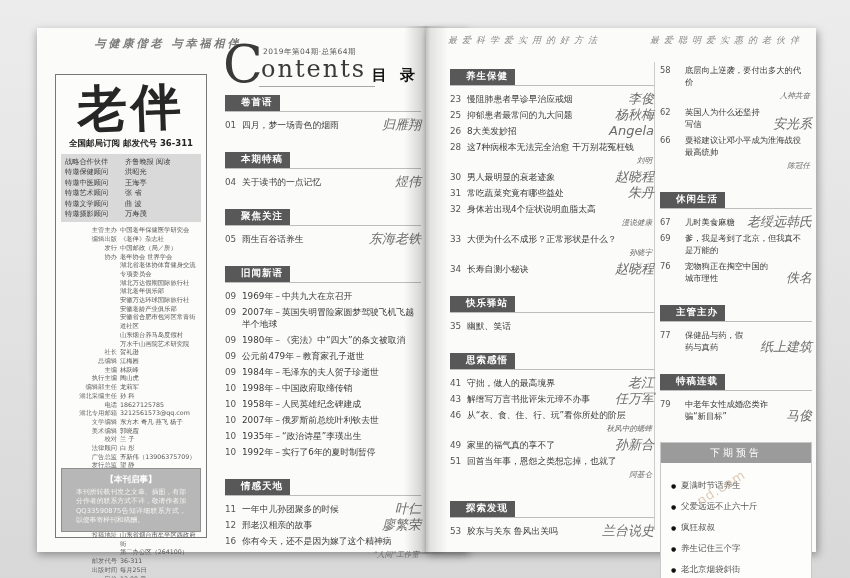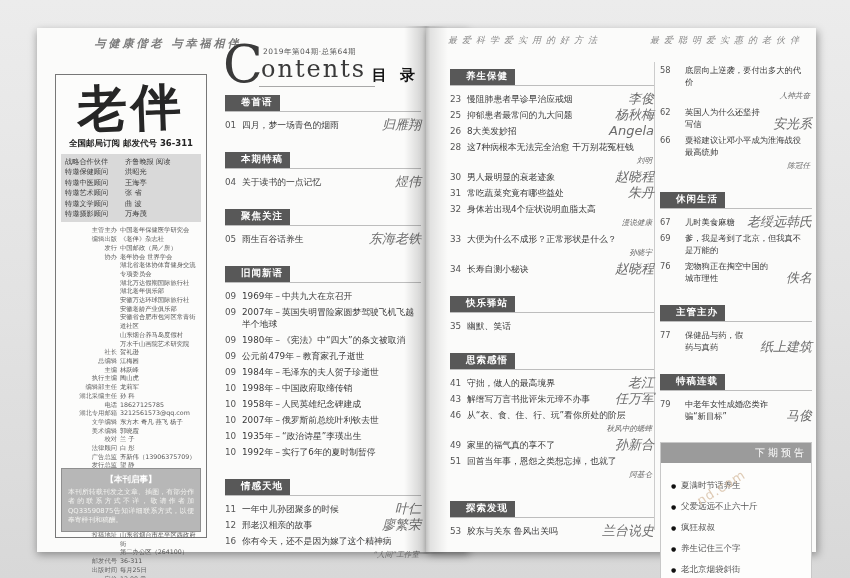--- a/index.html
+++ b/index.html
@@ -23,21 +23,21 @@
   .subscribe{font-size:8.5px;font-weight:bold;text-align:center;color:#222;margin:1px 0 4px;}
   .advisors{background:#d9d9d9;padding:3px 4px;font-size:7.2px;line-height:10.4px;color:#3c3c3c;}
   .adv-row{display:flex;}
   .adv-label{width:60px;flex:none;}
   .adv-value{flex:1;}
   .masthead{margin-top:4px;font-size:6.3px;line-height:8.7px;color:#555;}
   .mh-row{display:flex;}
   .mh-label{width:56px;flex:none;text-align:right;padding-right:3px;color:#666;}
   .mh-value{flex:1;}
   .notice{position:absolute;left:5px;right:5px;bottom:5px;background:#b7b7b7;border:1px solid #8f8f8f;
-    padding:5px 6px;color:#f3f3f0;}
+    padding:5px 14px;color:#f3f3f0;}
   .notice-title{text-align:center;font-size:8.5px;font-weight:bold;color:#fff;margin-bottom:2px;}
   .notice-body{font-size:6.8px;line-height:9.6px;text-align:justify;}
   
   .hdr{position:absolute;left:186px;top:14px;width:198px;height:50px;}
   .hdr-c{position:absolute;left:0;top:-4px;font-size:52px;line-height:52px;font-family:"DejaVu Serif",serif;color:#3a3a3a;}
   .hdr-issue{position:absolute;left:40px;top:5px;font-size:7.5px;color:#555;letter-spacing:.5px;}
   .hdr-ont{position:absolute;left:38px;top:14px;font-size:24px;line-height:26px;font-family:"DejaVu Serif",serif;
     letter-spacing:2px;color:#3a3a3a;}
   .hdr-line{position:absolute;left:36px;right:46px;top:44px;border-bottom:1px solid #a8a8a8;}
   .hdr-cn{position:absolute;right:2px;top:24px;font-size:15px;font-weight:bold;letter-spacing:4px;color:#141414;}
@@ -56,21 +56,21 @@
   .no{width:17px;flex:none;color:#555;}
   .ttl{flex:1;padding-right:3px;}
   .au{flex:none;color:#6b6b6b;font-size:13px;font-style:italic;align-self:flex-end;white-space:nowrap;}
   .author-line{text-align:right;font-size:7.6px;font-style:italic;color:#6b6b6b;margin:-1px 2px 5px 0;}
   
   .slogan-right{position:absolute;left:22px;right:12px;top:6px;display:flex;justify-content:space-between;
     font-size:9px;font-style:italic;letter-spacing:5px;color:#8a8a8a;font-family:"DejaVu Serif",serif;text-align:right;}
   .col-divider{position:absolute;left:228px;top:34px;bottom:22px;width:1px;background:#ccc;}
   
   .next-box{margin-top:20px;border:1px solid #c8c8c8;position:relative;background:#fdfdfc;}
-  .next-head{background:#9b9b9b;color:#fff;text-align:right;font-size:10px;letter-spacing:3px;padding:3px 4px;}
+  .next-head{background:#9b9b9b;color:#fff;text-align:center;font-size:10px;letter-spacing:3px;padding:3px 4px;}
   .next-body{padding:12px 6px 34px 10px;}
   .bullet-item{display:flex;align-items:center;font-size:8.5px;color:#555;line-height:21px;}
   .dot{width:10px;flex:none;font-size:6px;color:#111;}
   .curl{position:absolute;right:4px;bottom:26px;width:0;height:0;
     border-left:30px solid transparent;border-bottom:18px solid #bdbdbd;transform:rotate(-14deg);opacity:.8;}
   .watermark{position:absolute;left:268px;top:452px;transform:rotate(-32deg);font-size:13px;
     color:#d9c2a9;opacity:.85;letter-spacing:1px;z-index:3;}
 </style>
 </head>
 <body>

